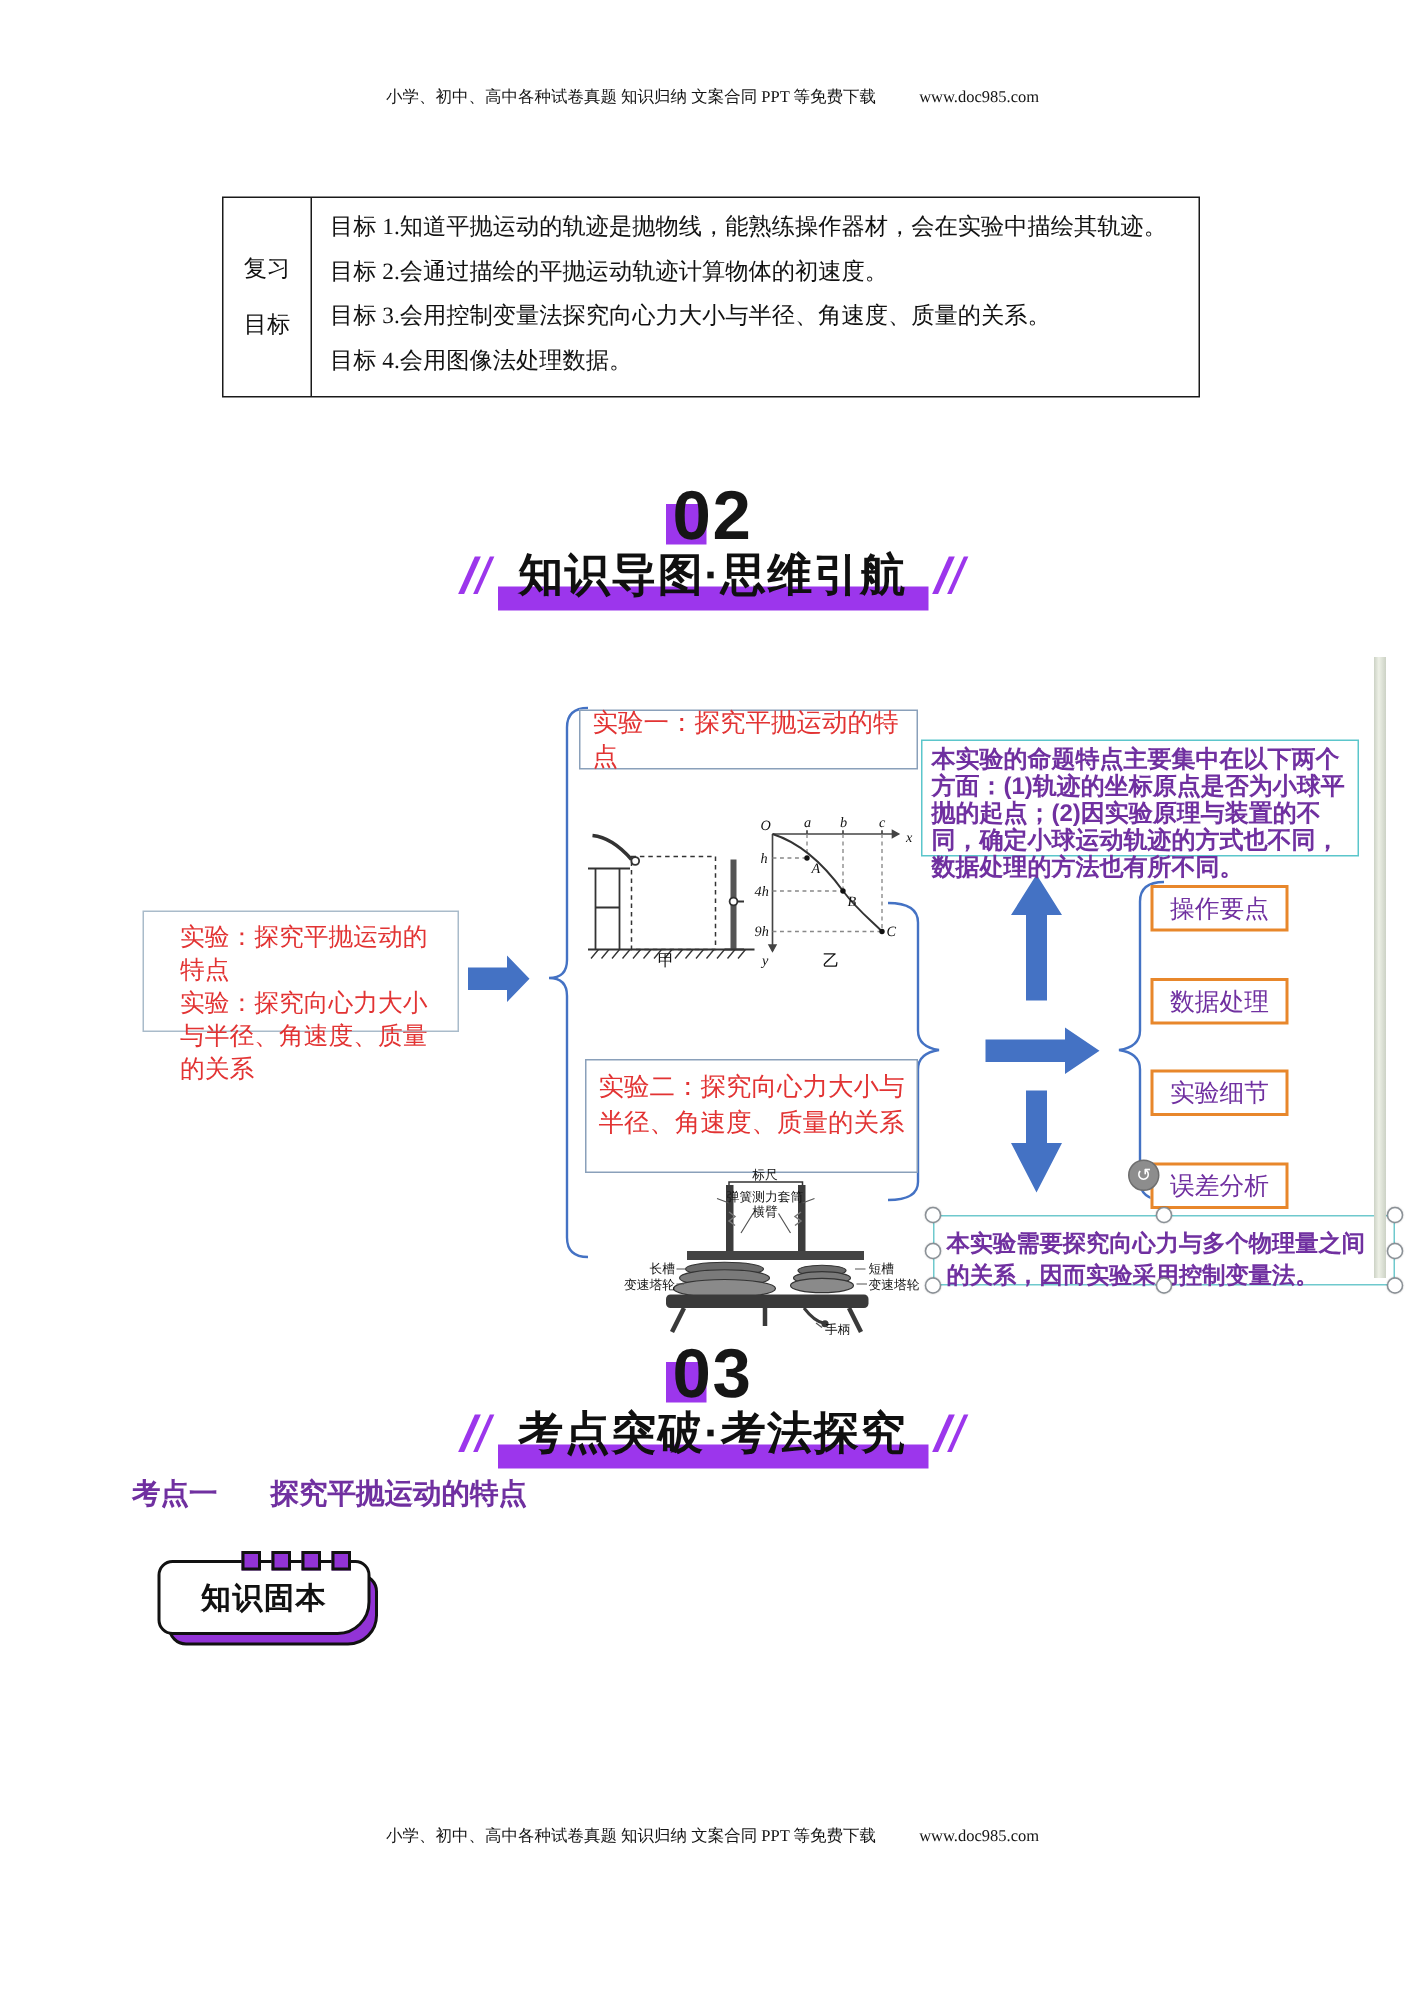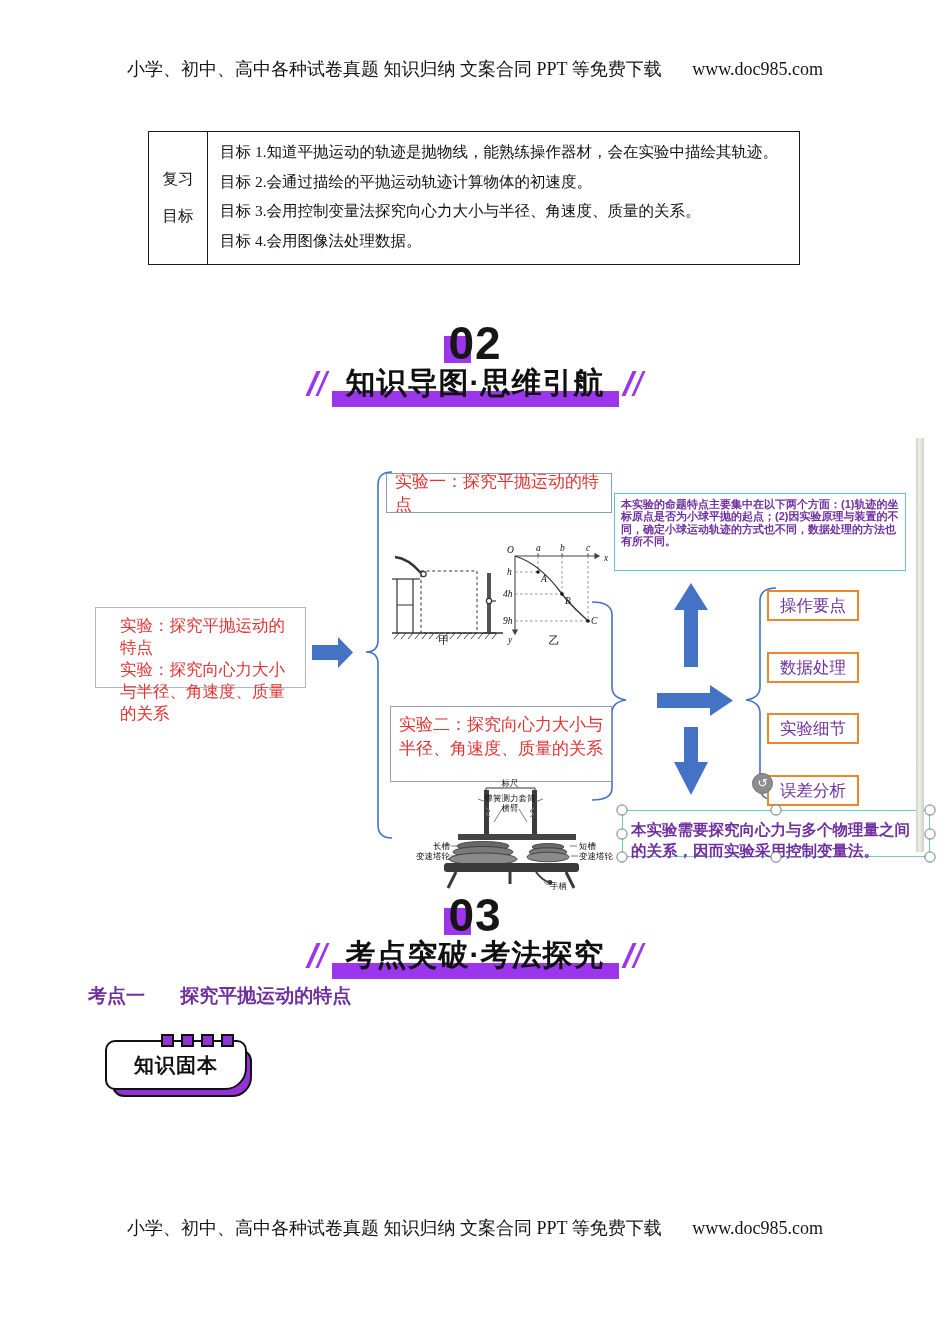--- a/index.html
+++ b/index.html
@@ -1,21 +1,21 @@
 <!DOCTYPE html>
 <html><head>
 <meta charset="utf-8">
 <style>
   html,body{margin:0;padding:0;background:#fff;}
   .page{position:relative;width:950px;height:1344px;background:#fff;overflow:hidden;
         font-family:"Liberation Sans","DejaVu Sans",sans-serif;color:#111;}
   .serif{font-family:"Liberation Serif","DejaVu Serif",serif;}
 
   
-  .doc-edge{position:absolute;left:0;width:950px;text-align:center;font-size:18px;color:#141414;}
+  .doc-edge{position:absolute;left:0;width:950px;text-align:center;font-size:11px;color:#141414;}
   .doc-edge .url{margin-left:26px;}
   #doc-header{top:57px;}
   #doc-footer{top:1216px;}
 
   
   .goals-table{position:absolute;left:148px;top:131px;width:652px;border:1.6px solid #1a1a1a;
                display:flex;font-size:15.5px;color:#111;box-sizing:border-box;}
   .goals-left{width:58px;border-right:1.6px solid #1a1a1a;display:flex;flex-direction:column;
               justify-content:center;align-items:center;gap:16px;padding:8px 0;}
   .goals-right{flex:1;padding:5px 12px 9px;}
@@ -36,21 +36,21 @@
 
   
   .shape{position:absolute;background:#fff;box-sizing:border-box;}
   #root-box{left:95px;top:607px;width:211px;height:81px;border:1.3px solid #a9bbca;
             color:#E23333;font-size:16.5px;line-height:22px;padding:6px 5px 4px 24px;}
   #exp1-box{left:386px;top:473px;width:226px;height:40px;border:1.6px solid #8aa0ba;
             color:#E23333;font-size:17px;display:flex;align-items:center;padding-left:8px;}
   #exp2-box{left:390px;top:706px;width:222px;height:76px;border:1.6px solid #8aa0ba;
             color:#E23333;font-size:17px;line-height:24px;padding:6px 8px;}
   #top-note{left:614px;top:493px;width:292px;height:78px;border:1.6px solid #5BC6CB;
-            color:#7030A0;font-weight:bold;font-size:11px;line-height:1.12;padding:4px 6px;}
+            color:#7030A0;font-weight:bold;font-size:16px;line-height:1.12;padding:4px 6px;}
   #bottom-note{left:622px;top:810px;width:308px;height:47px;border:1.3px solid #6fc9cd;
             color:#7030A0;font-weight:bold;font-size:15.5px;line-height:1.35;padding:9px 8px;}
   .branch{left:767px;width:92px;height:31px;border:2px solid #E8872B;color:#7030A0;font-size:16.5px;
           display:flex;align-items:center;justify-content:center;background:#fff;position:absolute;box-sizing:border-box;}
   #branch-0{top:590px;} #branch-1{top:652px;} #branch-2{top:713px;} #branch-3{top:775px;}
 
   .overlay{position:absolute;left:85px;top:435px;width:850px;height:455px;}
   .fig{position:absolute;}
   #fig-jia{left:390px;top:545px;}
   #fig-yi{left:502px;top:540px;}

